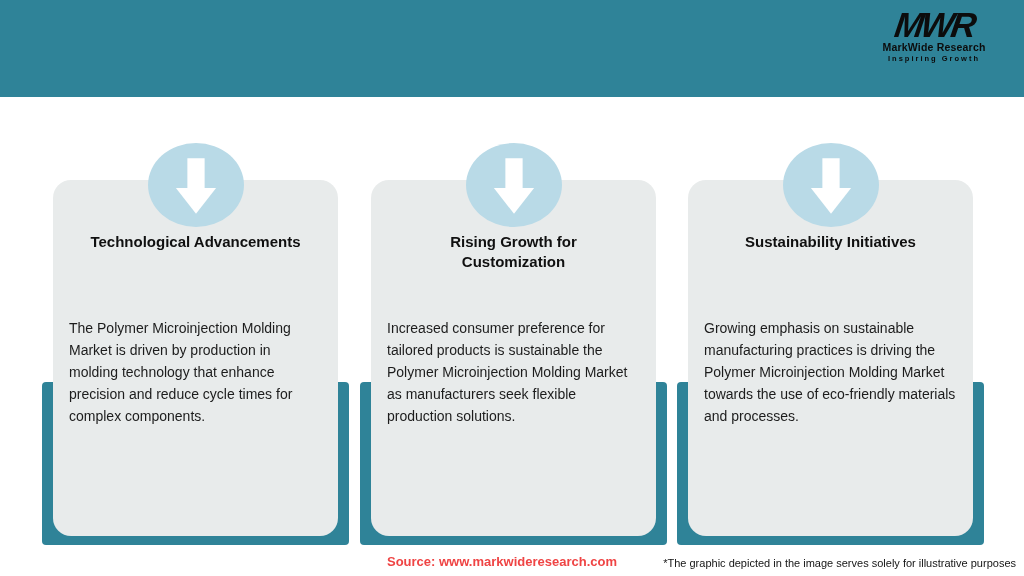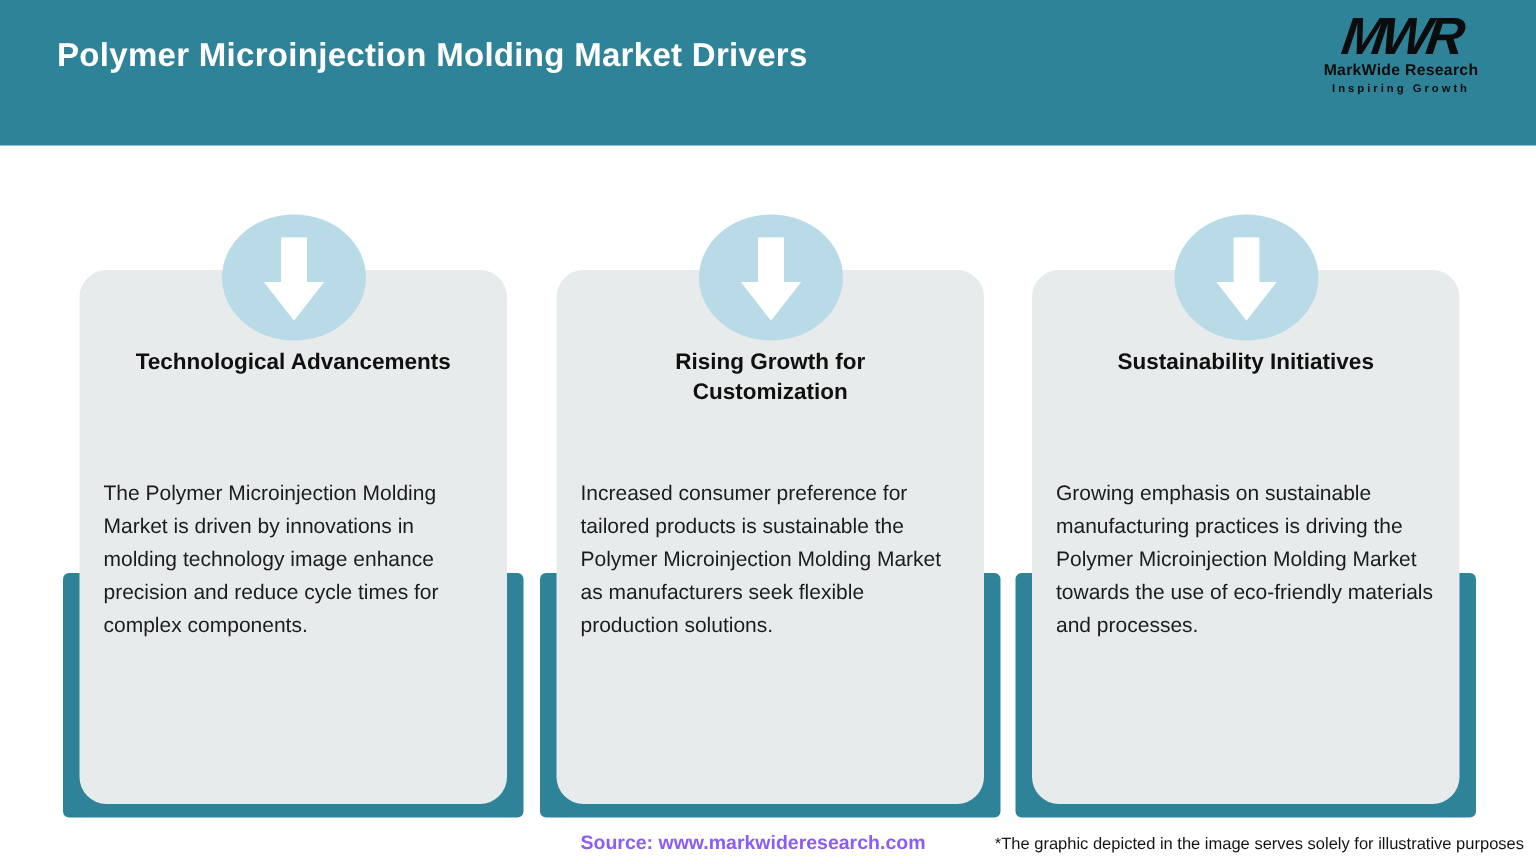--- a/index.html
+++ b/index.html
@@ -49,46 +49,45 @@
     text-align:center; font-size:15px; font-weight:bold;
     color:#101010; line-height:1.35;
   }
   .card-body {
     margin:44px 16px 0 16px; font-size:14px; color:#1c1c1c; line-height:22px;
   }
 
   
   .source-text {
     position:absolute; top:554px; left:330px; width:344px;
-    text-align:center; font-size:13px; font-weight:bold; color:#8b5cf6;
+    text-align:center; font-size:13px; font-weight:bold; color:#ef4444;
   }
   .disclaimer-text {
     position:absolute; top:557px; right:8px;
     font-size:11px; color:#141414;
   }
 </style>
 </head>
 <body>
 
 <div class="stage">
 
   <div class="header">
-    <div class="page-title">Polymer Microinjection Molding Market Drivers</div>
     <div class="logo">
       <div class="logo-monogram">MWR</div>
       <div class="logo-name">MarkWide Research</div>
       <div class="logo-tagline">Inspiring Growth</div>
     </div>
   </div>
 
   <div class="card-group g0">
     <div class="band"></div>
     <div class="card">
       <div class="card-title">Technological Advancements</div>
-      <div class="card-body">The Polymer Microinjection Molding Market is driven by innovations in molding technology image enhance precision and reduce cycle times for complex components.</div>
+      <div class="card-body">The Polymer Microinjection Molding Market is driven by production in molding technology that enhance precision and reduce cycle times for complex components.</div>
     </div>
     <div class="circle">
       <svg class="arrow-svg" width="46" height="58" viewBox="0 0 48 60">
         <rect x="15" y="0" width="18" height="32" fill="#FFFFFF"></rect>
         <polygon points="3,31 45,31 24,58" fill="#FFFFFF"></polygon>
       </svg>
     </div>
   </div>
 
   <div class="card-group g1">

